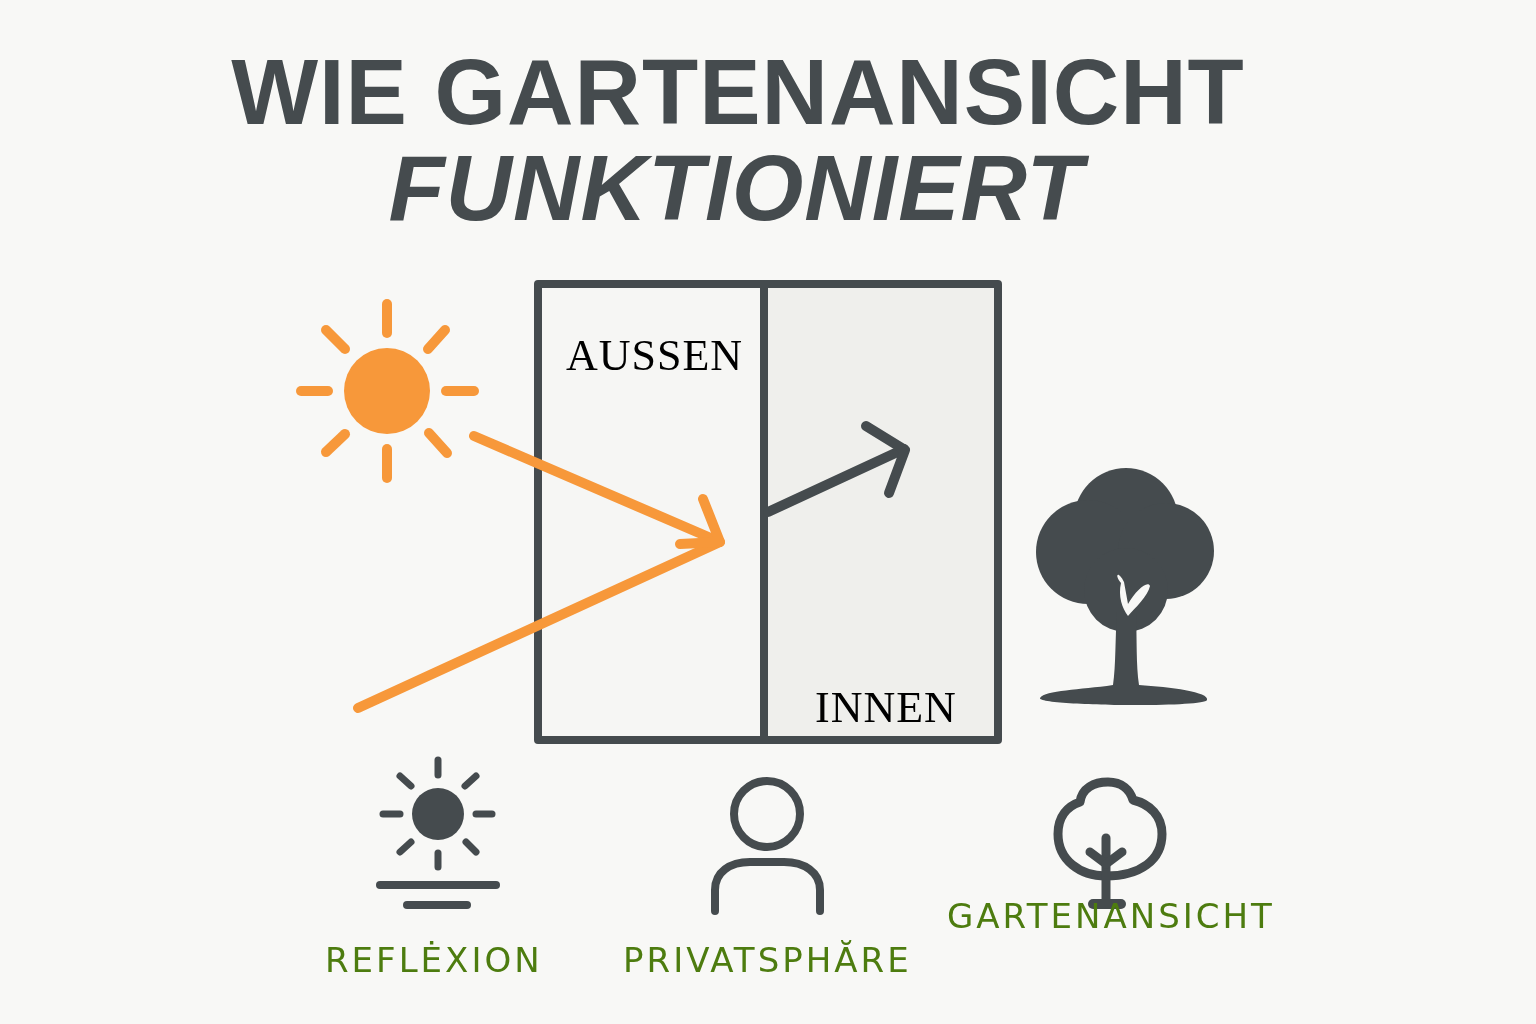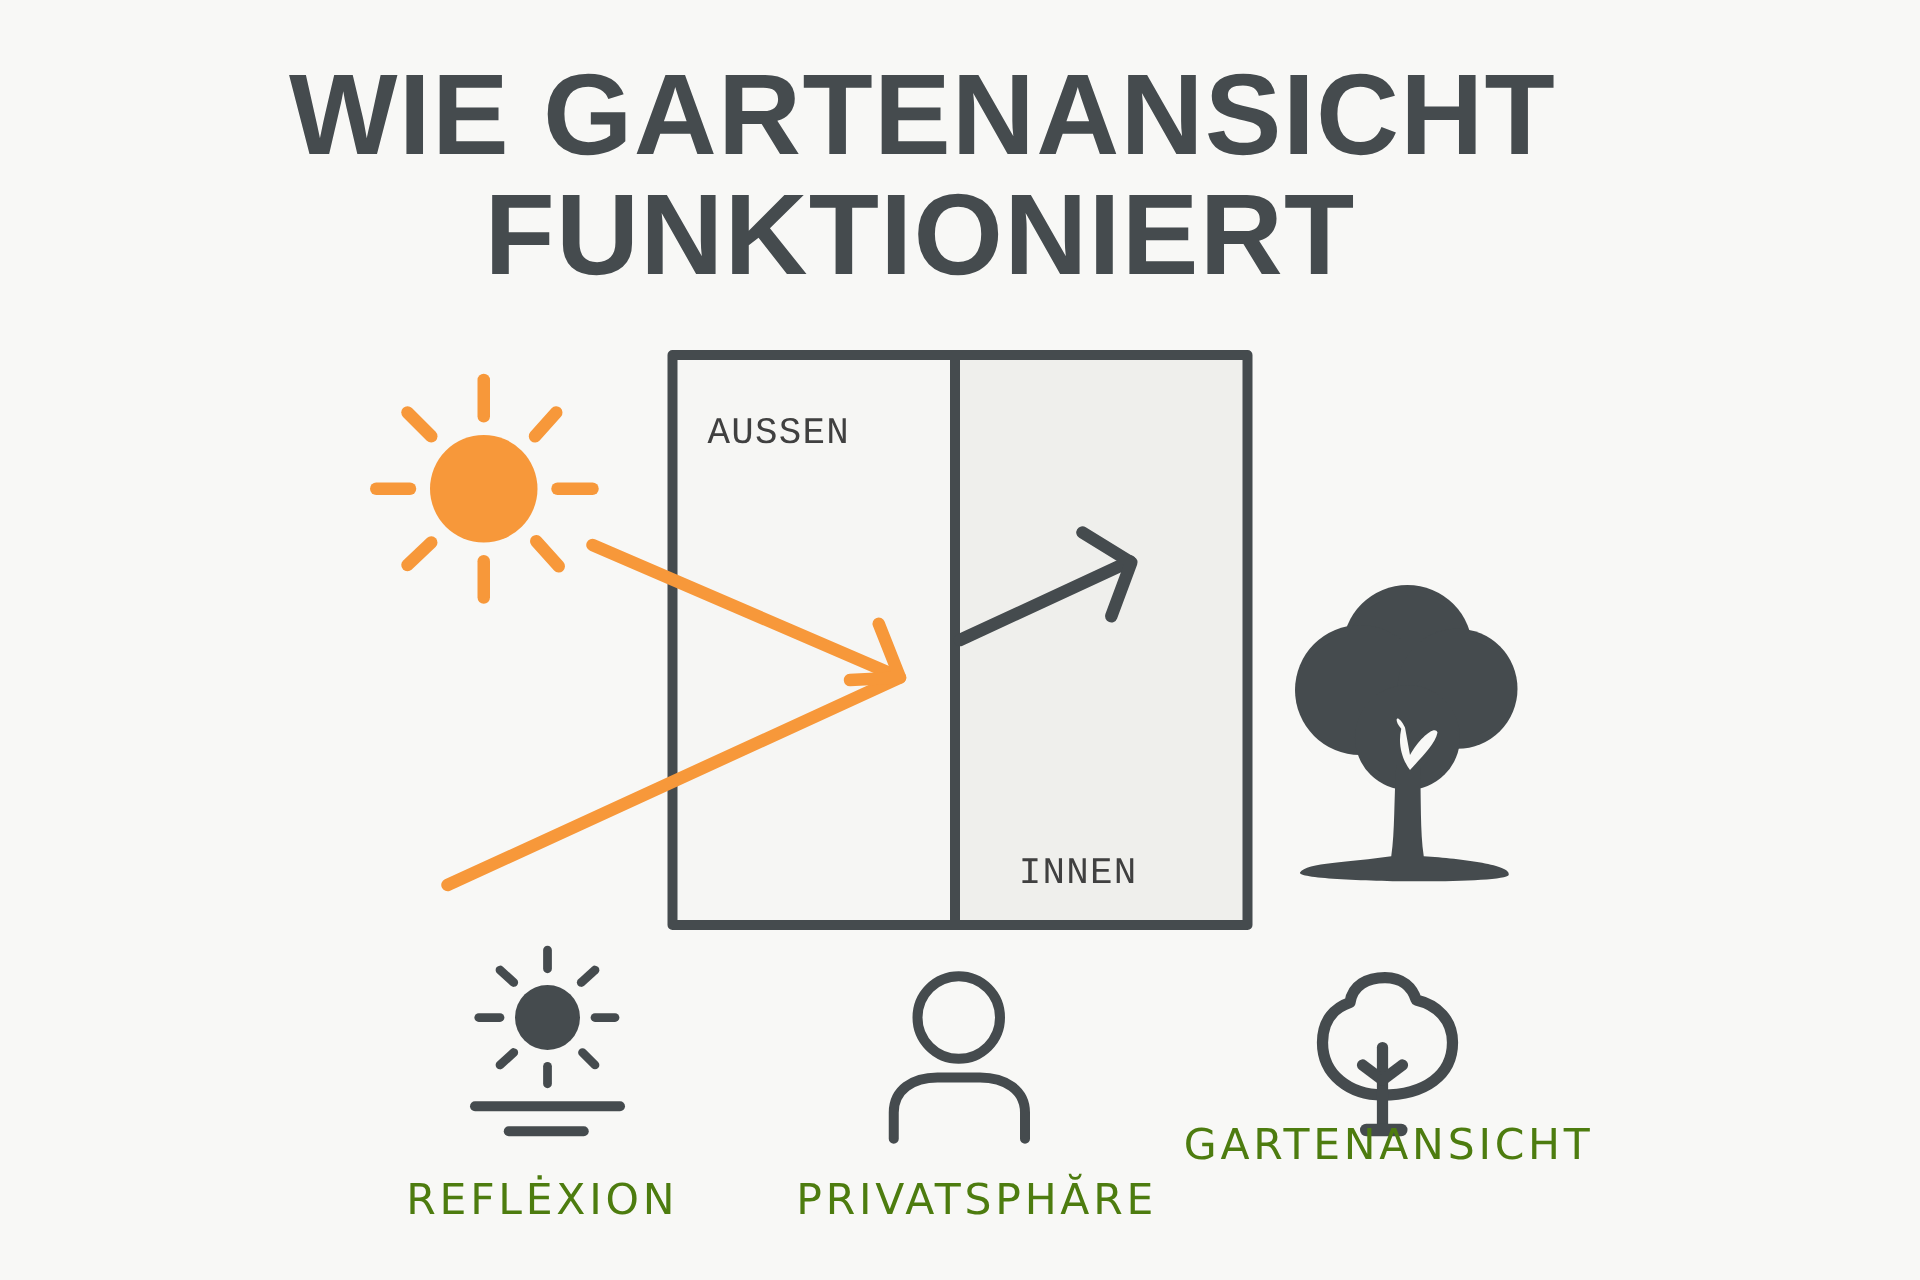--- a/index.html
+++ b/index.html
@@ -22,48 +22,48 @@
       text-align: center;
       font-family: "Liberation Sans", sans-serif;
       font-weight: bold;
       font-size: 92px;
       letter-spacing: 1px;
       color: #454b4e;
       line-height: 1;
       margin: 0;
     }
     .title.line1 { top: 46px; }
-    .title.line2 { top: 142px; left: 0; width: 1472px; }
+    .title.line2 { top: 142px; left: 0; width: 1472px; font-style: italic; }
 
     svg.stage {
       position: absolute;
       left: 0;
       top: 0;
     }
 
     .pane-label {
       position: absolute;
-      font-family: Liberation Mono, monospace;
-      font-size: 30px;
-      color: #404040;
+      font-family: Liberation Serif, serif;
+      font-size: 44px;
+      color: #000000;
       letter-spacing: 1px;
     }
     #label-aussen { left: 566px; top: 330px; }
     #label-innen  { left: 815px; top: 665px; margin-top: 17px; }
 
     .feature-label {
       position: absolute;
       font-family: "DejaVu Sans", sans-serif;
       font-size: 34px;
       color: #4d7c0f;
       letter-spacing: 3px;
       white-space: nowrap;
     }
     #feat-label-0 { left: 325px; top: 940px; }
-    #feat-label-1 { left: 637px; top: 940px; }
+    #feat-label-1 { left: 623px; top: 940px; }
     #feat-label-2 { left: 947px; top: 896px; }
   </style>
 </head>
 <body>
 
 <h1 class="title line1">WIE GARTENANSICHT</h1>
 <h1 class="title line2">FUNKTIONIERT</h1>
 
 <svg class="stage" width="1536" height="1024" viewBox="0 0 1536 1024" xmlns="http://www.w3.org/2000/svg">
 

